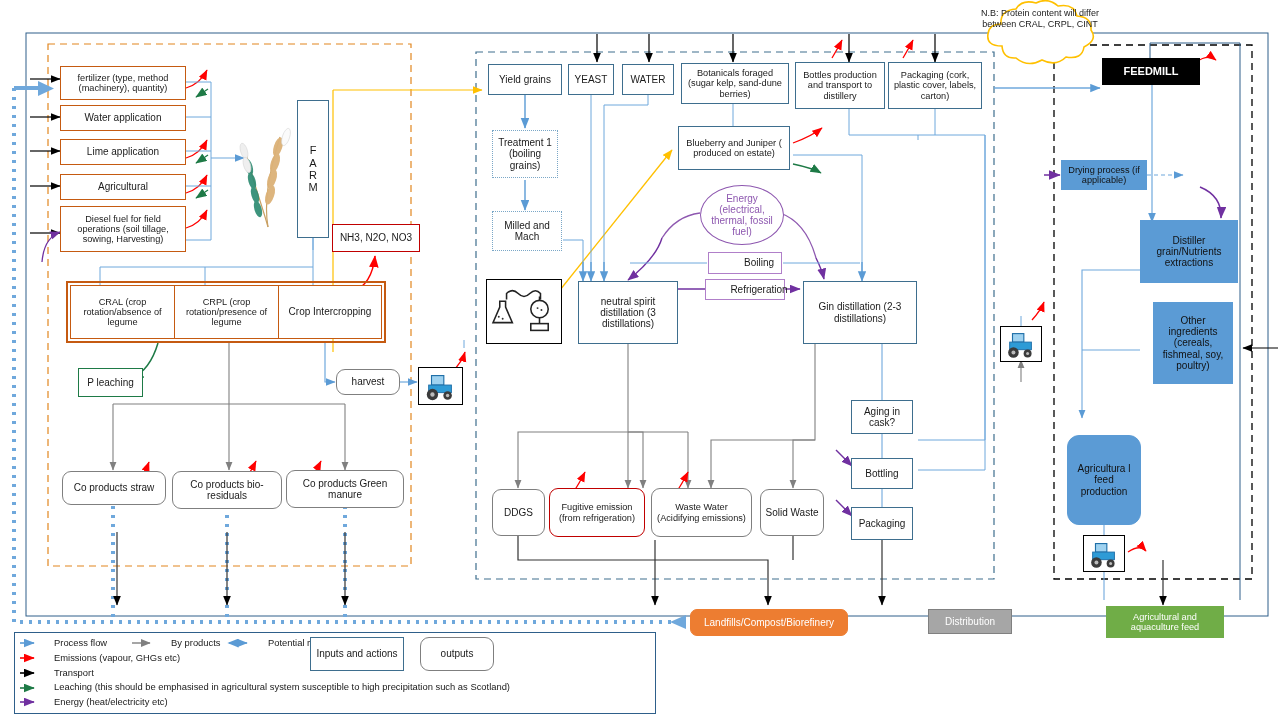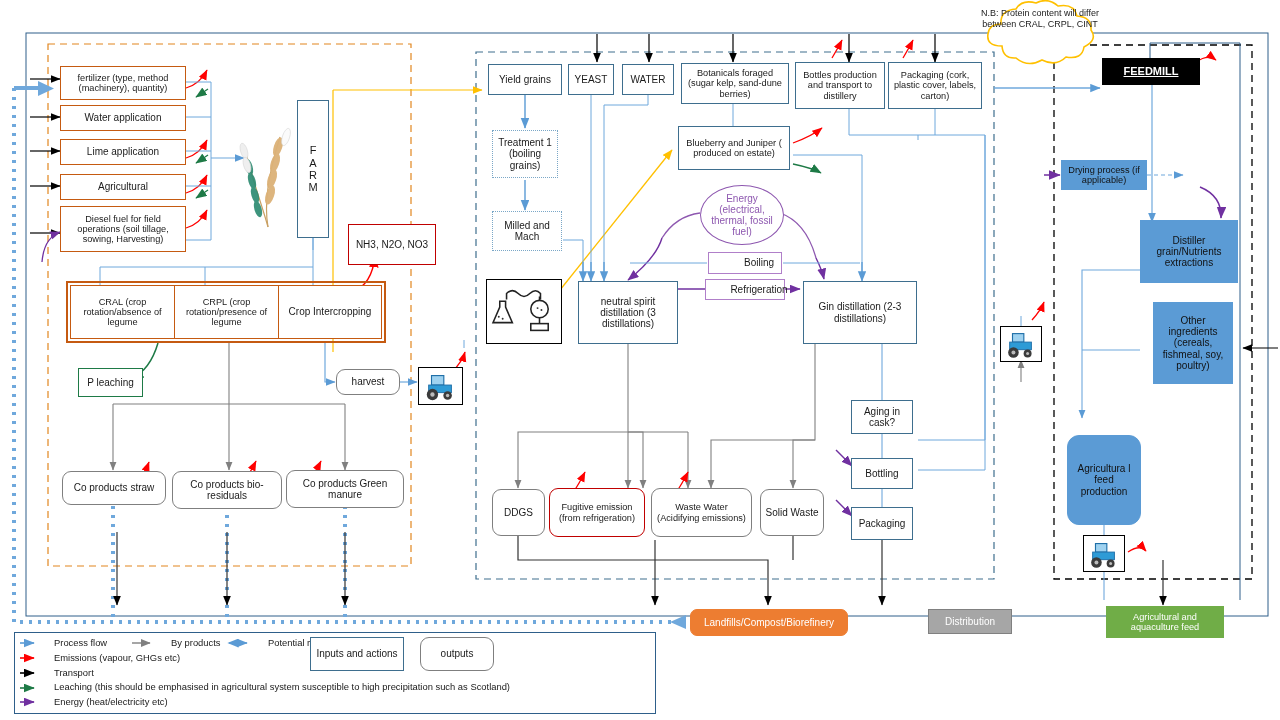--- a/index.html
+++ b/index.html
@@ -13,21 +13,21 @@
   .orangebx{border:1.3px solid #C55A11;}
   .bluebx{border:1px solid #3E6E8E;}
   .greybx{border:1px solid #7F7F7F;border-radius:9px;}
   .redbx{border:1.4px solid #C00000;border-radius:9px;}
   .redrect{border:1.4px solid #C00000;}
   .greenbx{border:1.5px solid #1E7A46;}
   .dotbx{border:1px dotted #7AA7C7;}
   .purpbx{border:1px solid #B07FC9;padding-left:28px;}
   .fillblue{background:#5B9BD5;border:1px solid #5B9BD5;color:#111;}
   .fillblue-r{background:#5B9BD5;border:1px solid #5B9BD5;border-radius:12px;color:#111;margin-top:20px;}
-  .black{background:#000;color:#fff;font-weight:bold;text-decoration:underline;text-align:right;}
+  .black{background:#000;color:#fff;font-weight:bold;text-align:right;}
   .orangefill{background:#ED7D31;border:1px solid #ED7D31;color:#fff;border-radius:7px;}
   .greyfill{background:#A6A6A6;border:1px solid #808080;color:#fff;margin-left:44px;}
   .greenfill{background:#70AD47;border:1px solid #70AD47;color:#fff;}
   .ell{border:1.3px solid #8E58B0;border-radius:50%;color:#8E58B0;}
   .bx>span{display:block;padding:0 2px;}
   #legend{position:absolute;border:1px solid #2E5F8A;box-sizing:border-box;background:#fff;}
   .lgrow{position:absolute;font-size:9.4px;white-space:nowrap;padding-left:16px;}
   .tractor{position:absolute;border:1.6px solid #000;background:#fff;box-sizing:border-box;}
   .note{position:absolute;color:#222;font-size:9px;text-align:center;line-height:1.22;}
 </style>
@@ -306,21 +306,21 @@
     </g>
   </svg>
 
   <div class="bx bluebx t11" style="left:297px;top:100px;width:32px;height:138px;flex-direction:column">
     <span>F</span>
     <span>A</span>
     <span>R</span>
     <span>M</span>
   </div>
 
-  <div class="bx redrect t8" style="left:348px;top:224px;width:88px;height:41px">
+  <div class="bx redrect t8" style="left:332px;top:224px;width:88px;height:28px">
     <span>NH3, N2O, NO3</span>
     </div>
 
   <div style="position:absolute;left:66px;top:281px;width:320px;height:62px;border:2px solid #C55A11;box-sizing:border-box"></div>
   <div class="bx orangebx t9" style="left:70px;top:285px;width:105px;height:54px">
     <span>CRAL (crop rotation/absence of legume</span>
     </div>
   <div class="bx orangebx t9" style="left:174px;top:285px;width:105px;height:54px">
     <span>CRPL (crop rotation/presence of legume</span>
     </div>

